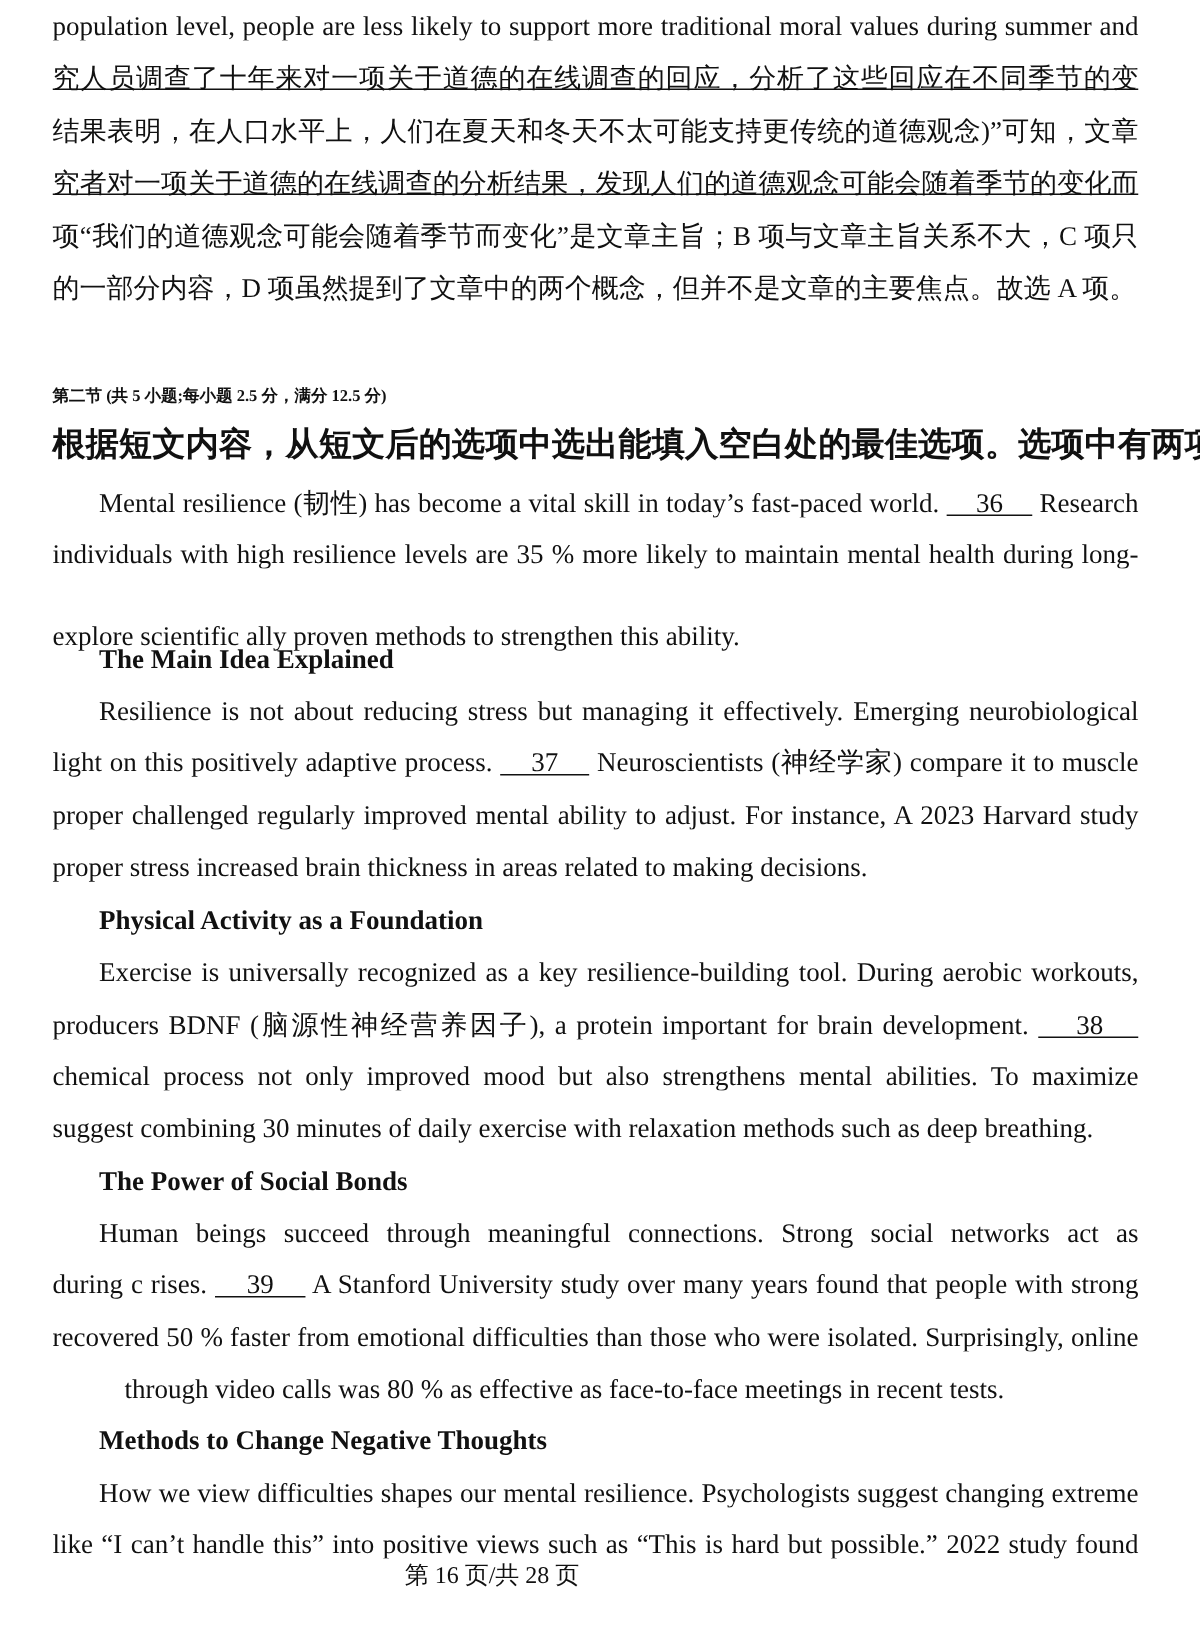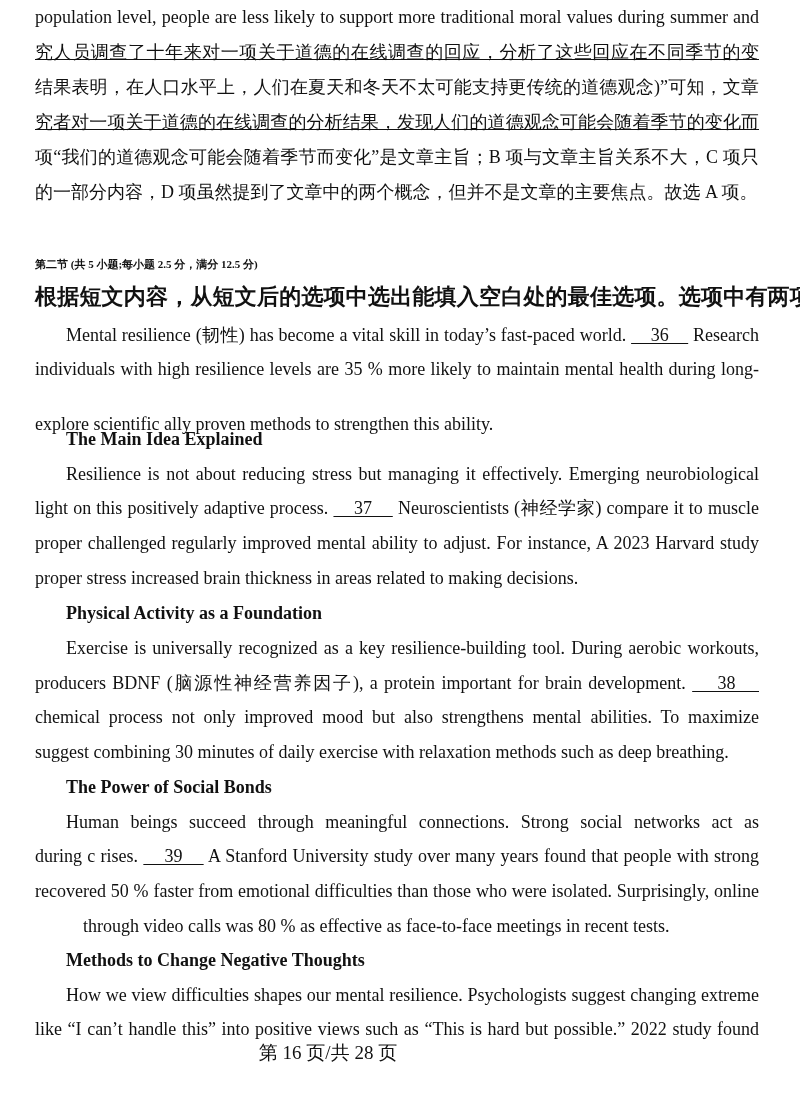--- a/index.html
+++ b/index.html
@@ -6,21 +6,21 @@
   body { width: 800px; height: 1096px; position: relative; overflow: hidden;
          font-family: "Liberation Serif", "DejaVu Serif", serif; color: #111; }
   .line { position: absolute; left: 35px; width: 724px; font-size: 18px;
           white-space: nowrap; line-height: 20px; }
   .just { text-align: justify; text-align-last: justify; }
   .indent { left: 66px; width: 693px; }
   .bold { font-weight: bold; }
   .blank { text-decoration: underline; text-underline-offset: 2px; white-space: pre; }
   .section-title { font-weight: bold; font-size: 11px; }
   .instr { font-weight: bold; font-size: 22px; font-family: "DejaVu Sans", sans-serif; letter-spacing: 0.2px; }
-  .footer { position: absolute; left: 0; width: 656px; text-align: center; font-size: 19px; top: 1040px; }
+  .footer { position: absolute; left: 0; width: 656px; text-align: center; font-size: 16px; top: 1040px; }
 </style>
 </head>
 <body>
 
 <div>
   <div class="line just" style="top: 7px; white-space: normal; height: 20px; overflow: hidden;">population level, people are less likely to support more traditional moral values during summer and winter. (一组研</div>
   <div class="line just" style="top: 42px; white-space: normal; height: 20px; overflow: hidden; text-decoration: underline;">究人员调查了十年来对一项关于道德的在线调查的回应，分析了这些回应在不同季节的变化。他们的研究</div>
   <div class="line just" style="top: 77px; white-space: normal; height: 20px; overflow: hidden;">结果表明，在人口水平上，人们在夏天和冬天不太可能支持更传统的道德观念)”可知，文章主要介绍了研</div>
   <div class="line just" style="top: 112px; white-space: normal; height: 20px; overflow: hidden; text-decoration: underline;">究者对一项关于道德的在线调查的分析结果，发现人们的道德观念可能会随着季节的变化而变化。因此，A</div>
   <div class="line just" style="top: 147px; white-space: normal; height: 20px; overflow: hidden;">项“我们的道德观念可能会随着季节而变化”是文章主旨；B 项与文章主旨关系不大，C 项只涉及了文章中</div>

